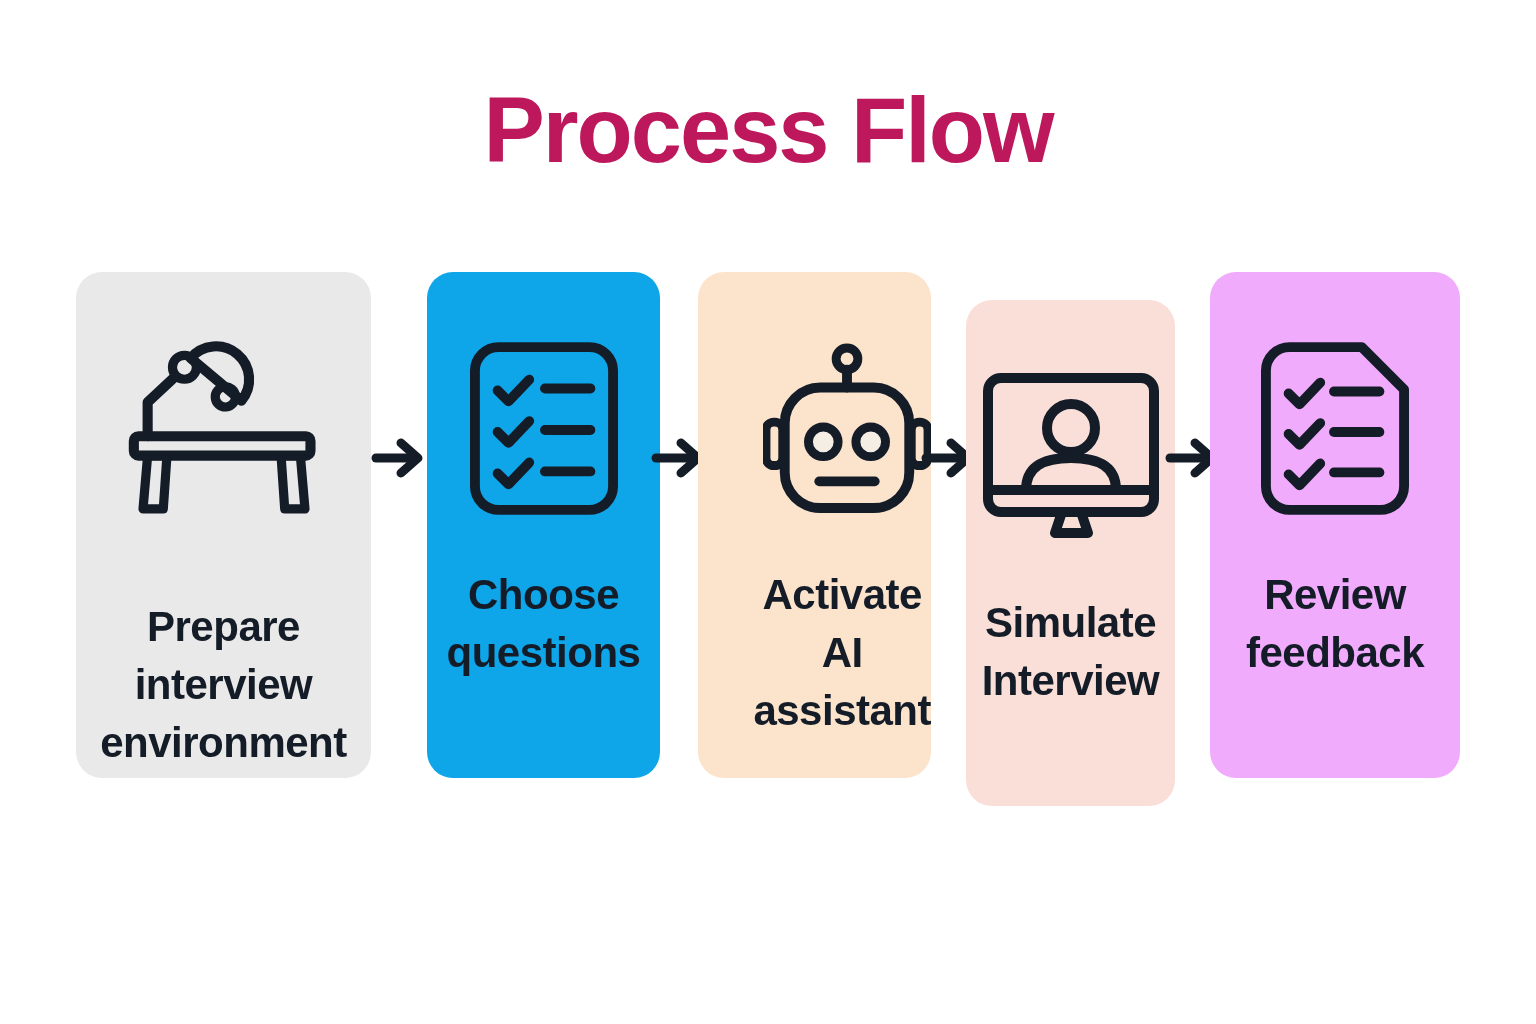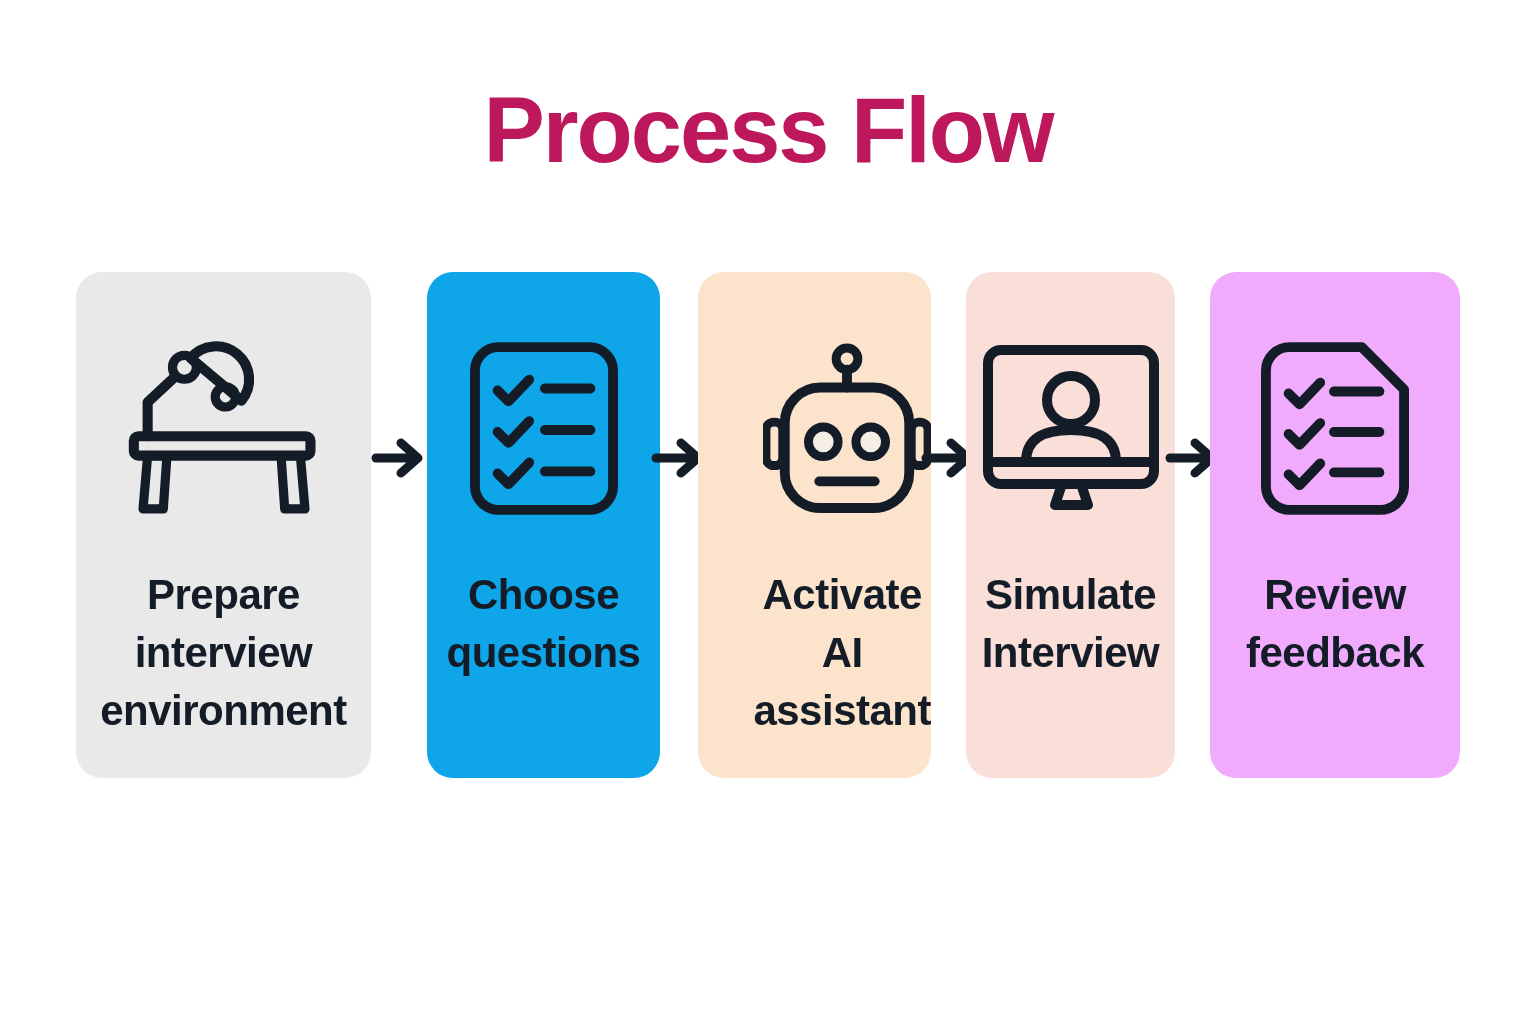--- a/index.html
+++ b/index.html
@@ -28,21 +28,21 @@
     height: 506px;
     border-radius: 26px;
     padding-top: 58px;
     display: flex;
     flex-direction: column;
     align-items: center;
   }
   .card-1 { width: 295px; }
   .card-2 { width: 233px; }
   .card-3 { width: 233px; }
-  .card-4 { width: 209px; }
+  .card-4 { width: 209px; margin-top: 28px; }
   .card-5 { width: 250px; }
   .icon-box {
     height: 196px;
     display: flex;
     align-items: center;
     justify-content: center;
   }
   .card-label {
     margin-top: 40px;
     font-size: 42px;
@@ -67,21 +67,21 @@
   .ico { display: block; }
   .ico * { vector-effect: none; }
 </style>
 </head>
 <body>
 
 <h1 class="page-title">Process Flow</h1>
 
 <div class="flow">
 
-  <div class="card card-1" style="background-color: rgb(233, 233, 233);">
+  <div class="card card-1" style="background-color: rgb(233, 233, 233); gap: 32px;">
     <div class="icon-box">
       <svg class="ico" width="212" height="184" viewBox="0 0 230 200" fill="none" stroke="#141c27" stroke-linecap="round" stroke-linejoin="round">
         <rect x="17" y="109" width="192" height="21" rx="5" stroke-width="11"></rect>
         <path d="M32 130 H53 L49 188 H27 Z" stroke-width="10"></path>
         <path d="M177 130 H198 L203 188 H181 Z" stroke-width="10"></path>
         <path d="M32 109 V72 L62 44" stroke-width="11"></path>
         <circle cx="72" cy="34" r="13" stroke-width="10"></circle>
         <g transform="translate(114,38) rotate(40)">
           <path d="M-36 12 A36 36 0 1 1 36 12 Z" stroke-width="11"></path>
           <circle cx="20" cy="20" r="11" stroke-width="10"></circle>

